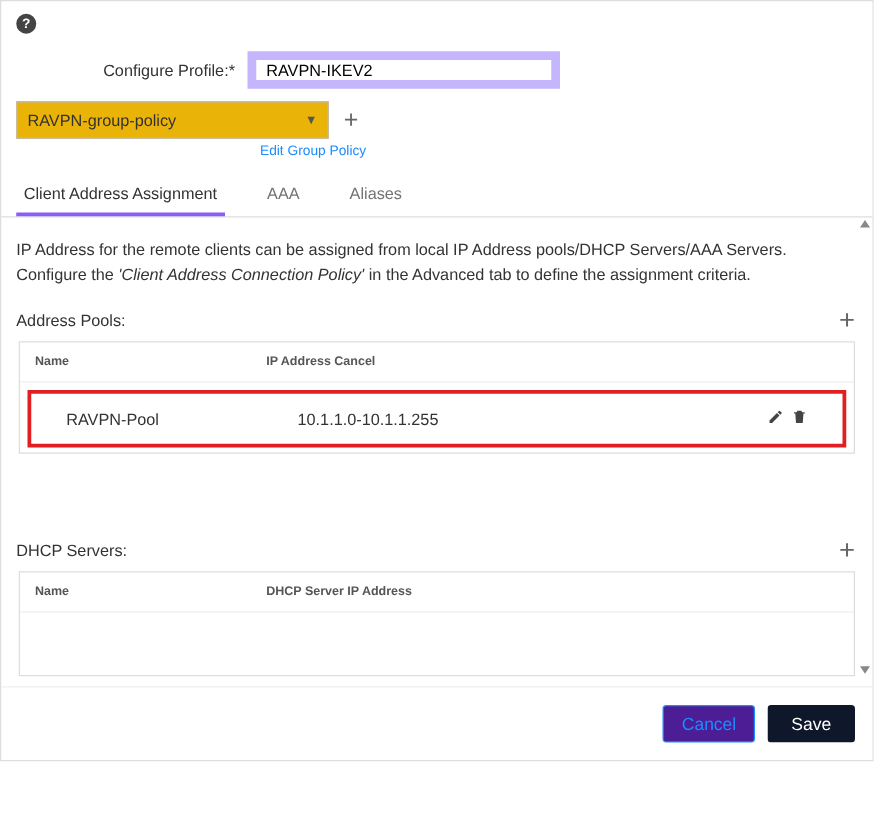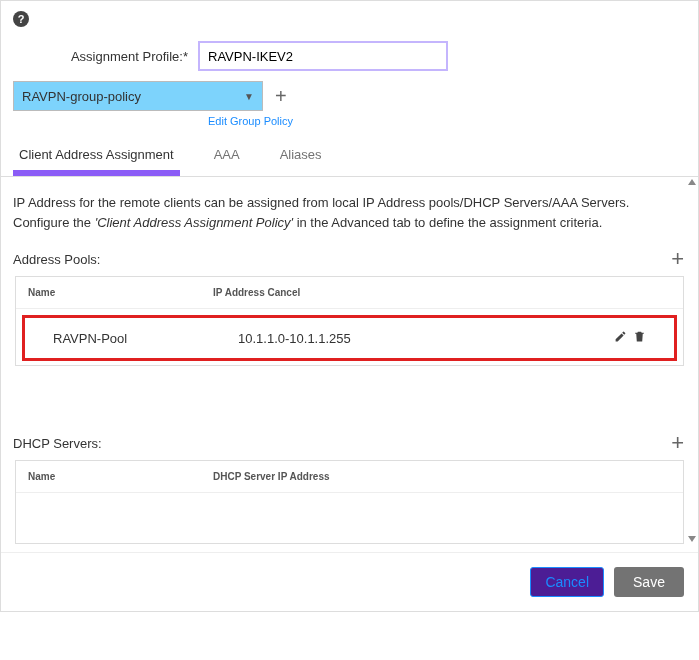--- a/index.html
+++ b/index.html
@@ -46,34 +46,34 @@
   .form-label {
     width: 185px;
     text-align: right;
     padding-right: 10px;
     color: #333;
     font-size: 13px;
   }
   .text-input {
     width: 250px;
     height: 30px;
-    border: 2px solid #c4b5fd;
+    border: 7px solid #c4b5fd;
     padding: 4px 8px;
     font-size: 13px;
   }
   .select-wrap {
     width: 250px;
     height: 30px;
     border: 1px solid #bbb;
     display: flex;
     align-items: center;
     justify-content: space-between;
     padding: 0 8px;
     cursor: pointer;
-    background: #7dd3fc;
+    background: #eab308;
   }
   .select-wrap .caret {
     font-size: 10px;
     color: #555;
   }
   .plus-after {
     margin-left: 12px;
     font-size: 20px;
     color: #666;
     cursor: pointer;
@@ -95,21 +95,21 @@
   }
   .tab {
     padding: 10px 6px 8px 6px;
     font-size: 13px;
     color: #737373;
     cursor: pointer;
     border-bottom: 3px solid transparent;
   }
   .tab.active {
     color: #333;
-    border-bottom: 6px solid #8b5cf6;
+    border-bottom: 3px solid #8b5cf6;
   }
   .content-panel {
     position: relative;
     border-top: none;
     padding: 8px 0 0 0;
   }
   .desc {
     padding: 8px 18px 10px 12px;
     font-size: 13px;
     color: #333;
@@ -191,21 +191,21 @@
     cursor: pointer;
     border: 1px solid transparent;
     text-align: center;
   }
   .btn-cancel {
     background: #4c1d95;
     border-color: #1a8cff;
     color: #1a8cff;
   }
   .btn-save {
-    background: #737373;
+    background: #0f172a;
     color: #fff;
   }
   .scroll-indicator-right {
     position: absolute;
     right: 2px;
     top: 0;
     bottom: 0;
     width: 6px;
     pointer-events: none;
   }
@@ -233,21 +233,21 @@
 <body>
 
 <div class="dialog">
 
   <div class="dialog-header">
     <div class="help-icon">?</div>
   </div>
 
   <div class="form-area">
     <div class="form-row">
-      <div class="form-label">Assignment Profile:*</div>
+      <div class="form-label">Configure Profile:*</div>
       <input class="text-input" type="text" value="RAVPN-IKEV2" style="">
     </div>
 
     <div class="form-row">
       <div class="select-wrap">
         <span>RAVPN-group-policy</span>
         <span class="caret">▼</span>
       </div>
       <div class="plus-after">+</div>
     </div>
@@ -259,21 +259,21 @@
       <div class="tab active">Client Address Assignment</div>
       <div class="tab">AAA</div>
       <div class="tab">Aliases</div>
     </div>
   </div>
 
   <div class="content-panel">
     <div class="scroll-indicator-right"></div>
 
     <div class="desc">
-      <span>IP Address for the remote clients can be assigned from local IP Address pools/DHCP Servers/AAA Servers. Configure the </span><span class="ital">'Client Address Assignment Policy'</span><span> in the Advanced tab to define the assignment criteria.</span>
+      <span>IP Address for the remote clients can be assigned from local IP Address pools/DHCP Servers/AAA Servers. Configure the </span><span class="ital">'Client Address Connection Policy'</span><span> in the Advanced tab to define the assignment criteria.</span>
     </div>
 
     <div class="section-label-row">
       <span>Address Pools:</span>
       <span class="add">+</span>
     </div>
     <div class="data-table">
       <div class="tbl-header">
         <div class="col col-1">Name</div>
         <div class="col col-2">IP Address Cancel</div>

